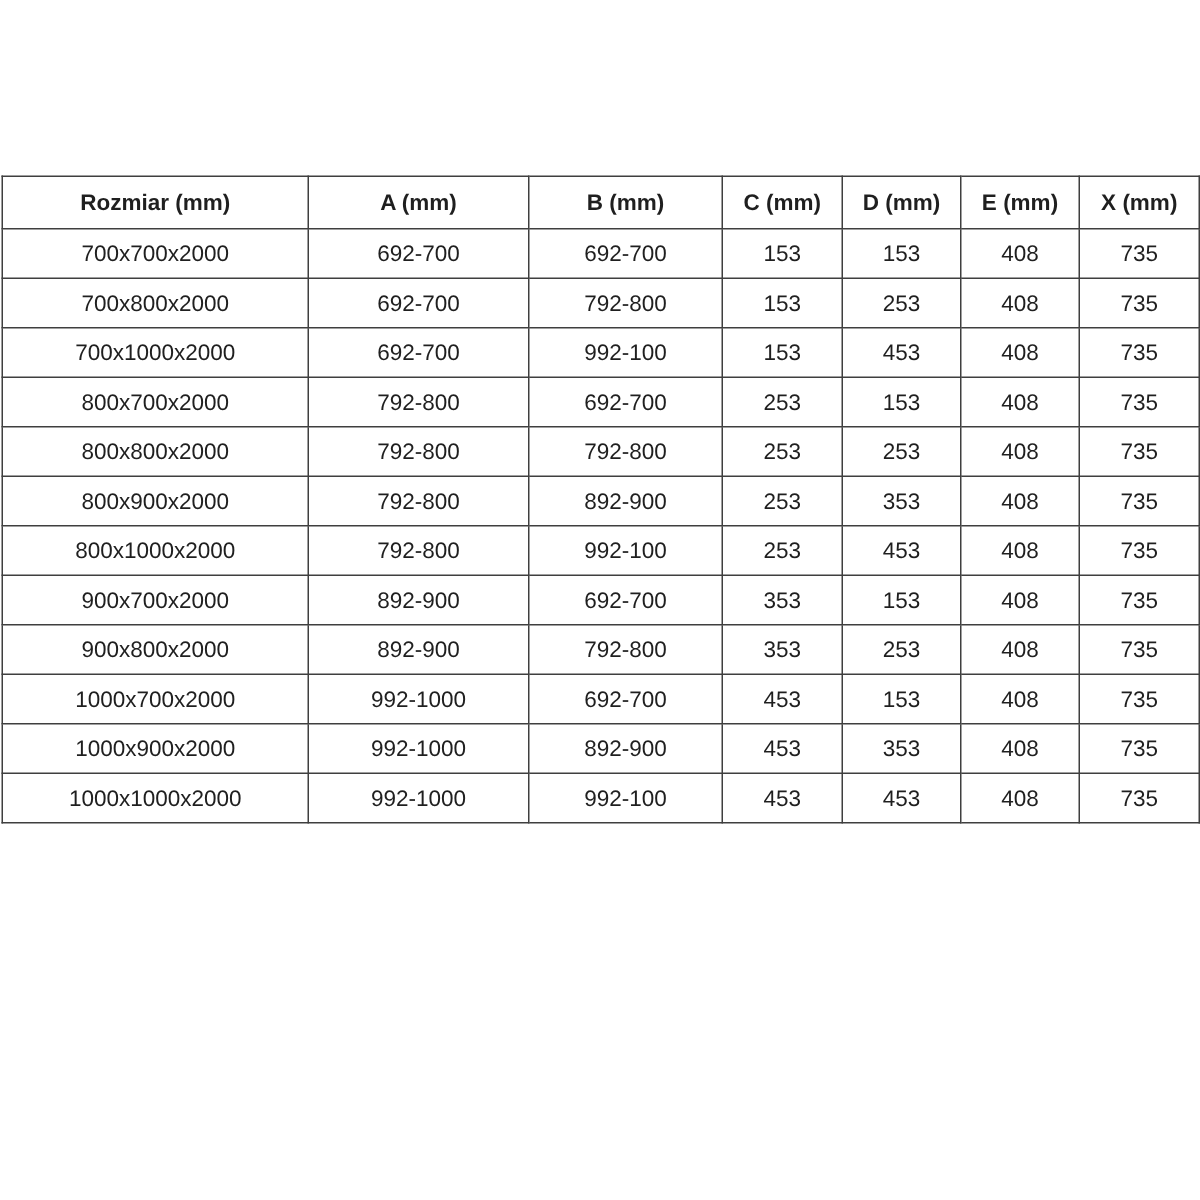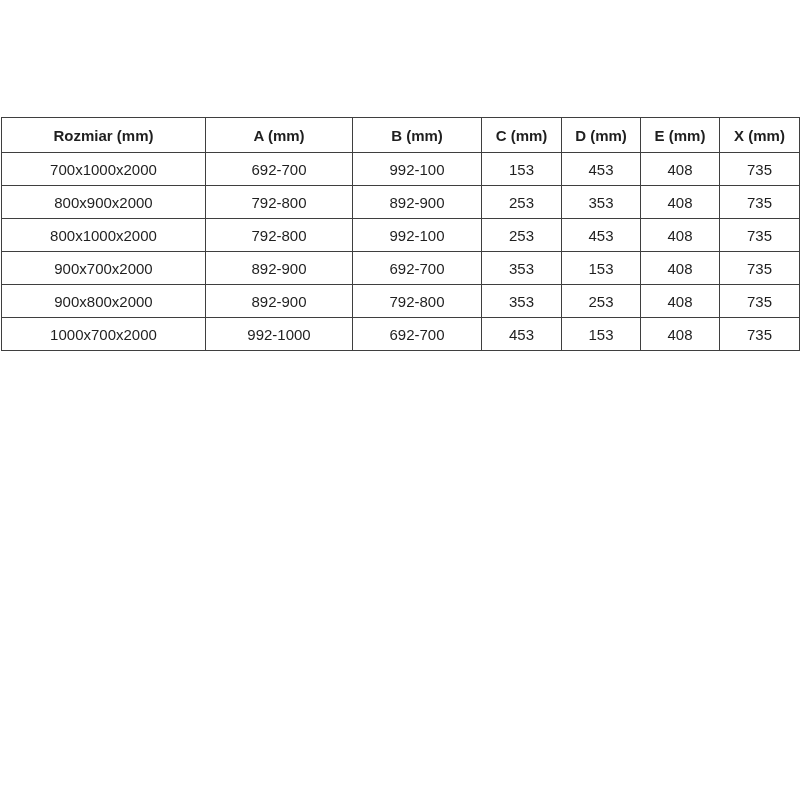--- a/index.html
+++ b/index.html
@@ -66,25 +66,61 @@
           <th>A (mm)</th>
           <th>B (mm)</th>
           <th>C (mm)</th>
           <th>D (mm)</th>
           <th>E (mm)</th>
           <th>X (mm)</th>
         </tr>
     </thead>
     <tbody>
         <tr>
+          <td>700x700x2000</td>
+          <td>692-700</td>
+          <td>692-700</td>
+          <td>153</td>
+          <td>153</td>
+          <td>408</td>
+          <td>735</td>
+        </tr>
+        <tr>
+          <td>700x800x2000</td>
+          <td>692-700</td>
+          <td>792-800</td>
+          <td>153</td>
+          <td>253</td>
+          <td>408</td>
+          <td>735</td>
+        </tr>
+        <tr>
           <td>700x1000x2000</td>
           <td>692-700</td>
           <td>992-100</td>
           <td>153</td>
           <td>453</td>
+          <td>408</td>
+          <td>735</td>
+        </tr>
+        <tr>
+          <td>800x700x2000</td>
+          <td>792-800</td>
+          <td>692-700</td>
+          <td>253</td>
+          <td>153</td>
+          <td>408</td>
+          <td>735</td>
+        </tr>
+        <tr>
+          <td>800x800x2000</td>
+          <td>792-800</td>
+          <td>792-800</td>
+          <td>253</td>
+          <td>253</td>
           <td>408</td>
           <td>735</td>
         </tr>
         <tr>
           <td>800x900x2000</td>
           <td>792-800</td>
           <td>892-900</td>
           <td>253</td>
           <td>353</td>
           <td>408</td>
@@ -119,15 +155,33 @@
         </tr>
         <tr>
           <td>1000x700x2000</td>
           <td>992-1000</td>
           <td>692-700</td>
           <td>453</td>
           <td>153</td>
           <td>408</td>
           <td>735</td>
         </tr>
+        <tr>
+          <td>1000x900x2000</td>
+          <td>992-1000</td>
+          <td>892-900</td>
+          <td>453</td>
+          <td>353</td>
+          <td>408</td>
+          <td>735</td>
+        </tr>
+        <tr>
+          <td>1000x1000x2000</td>
+          <td>992-1000</td>
+          <td>992-100</td>
+          <td>453</td>
+          <td>453</td>
+          <td>408</td>
+          <td>735</td>
+        </tr>
       </tbody>
   </table>
 </div>
 
 </body></html>

